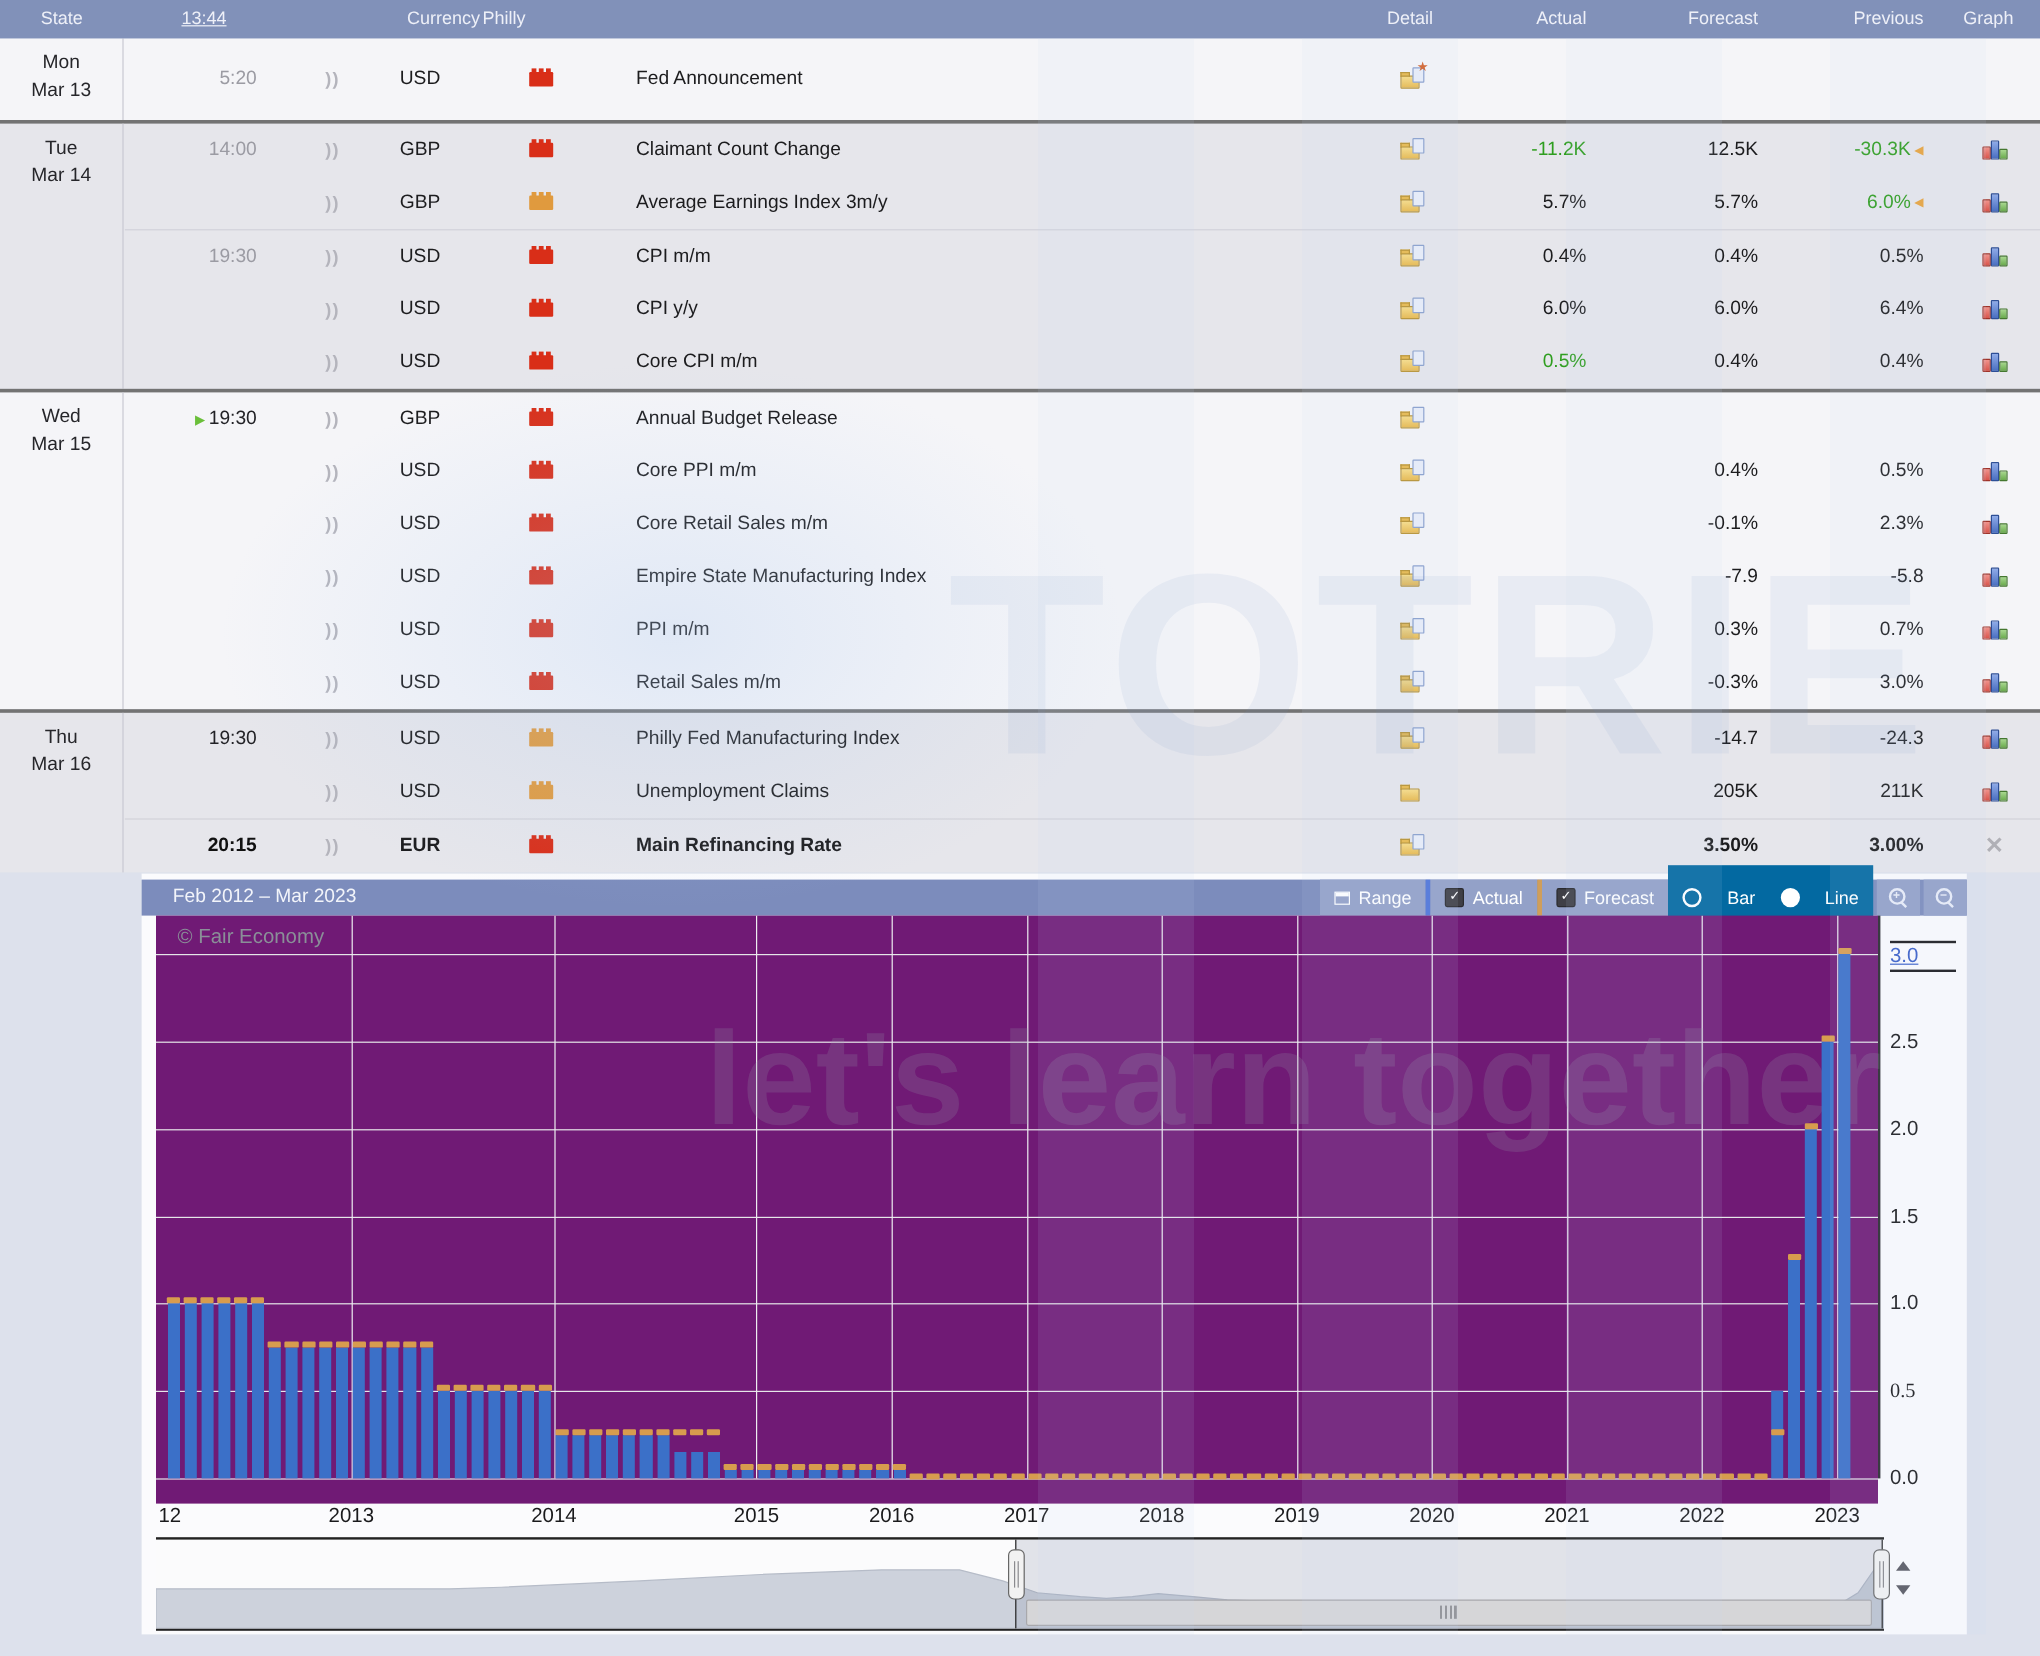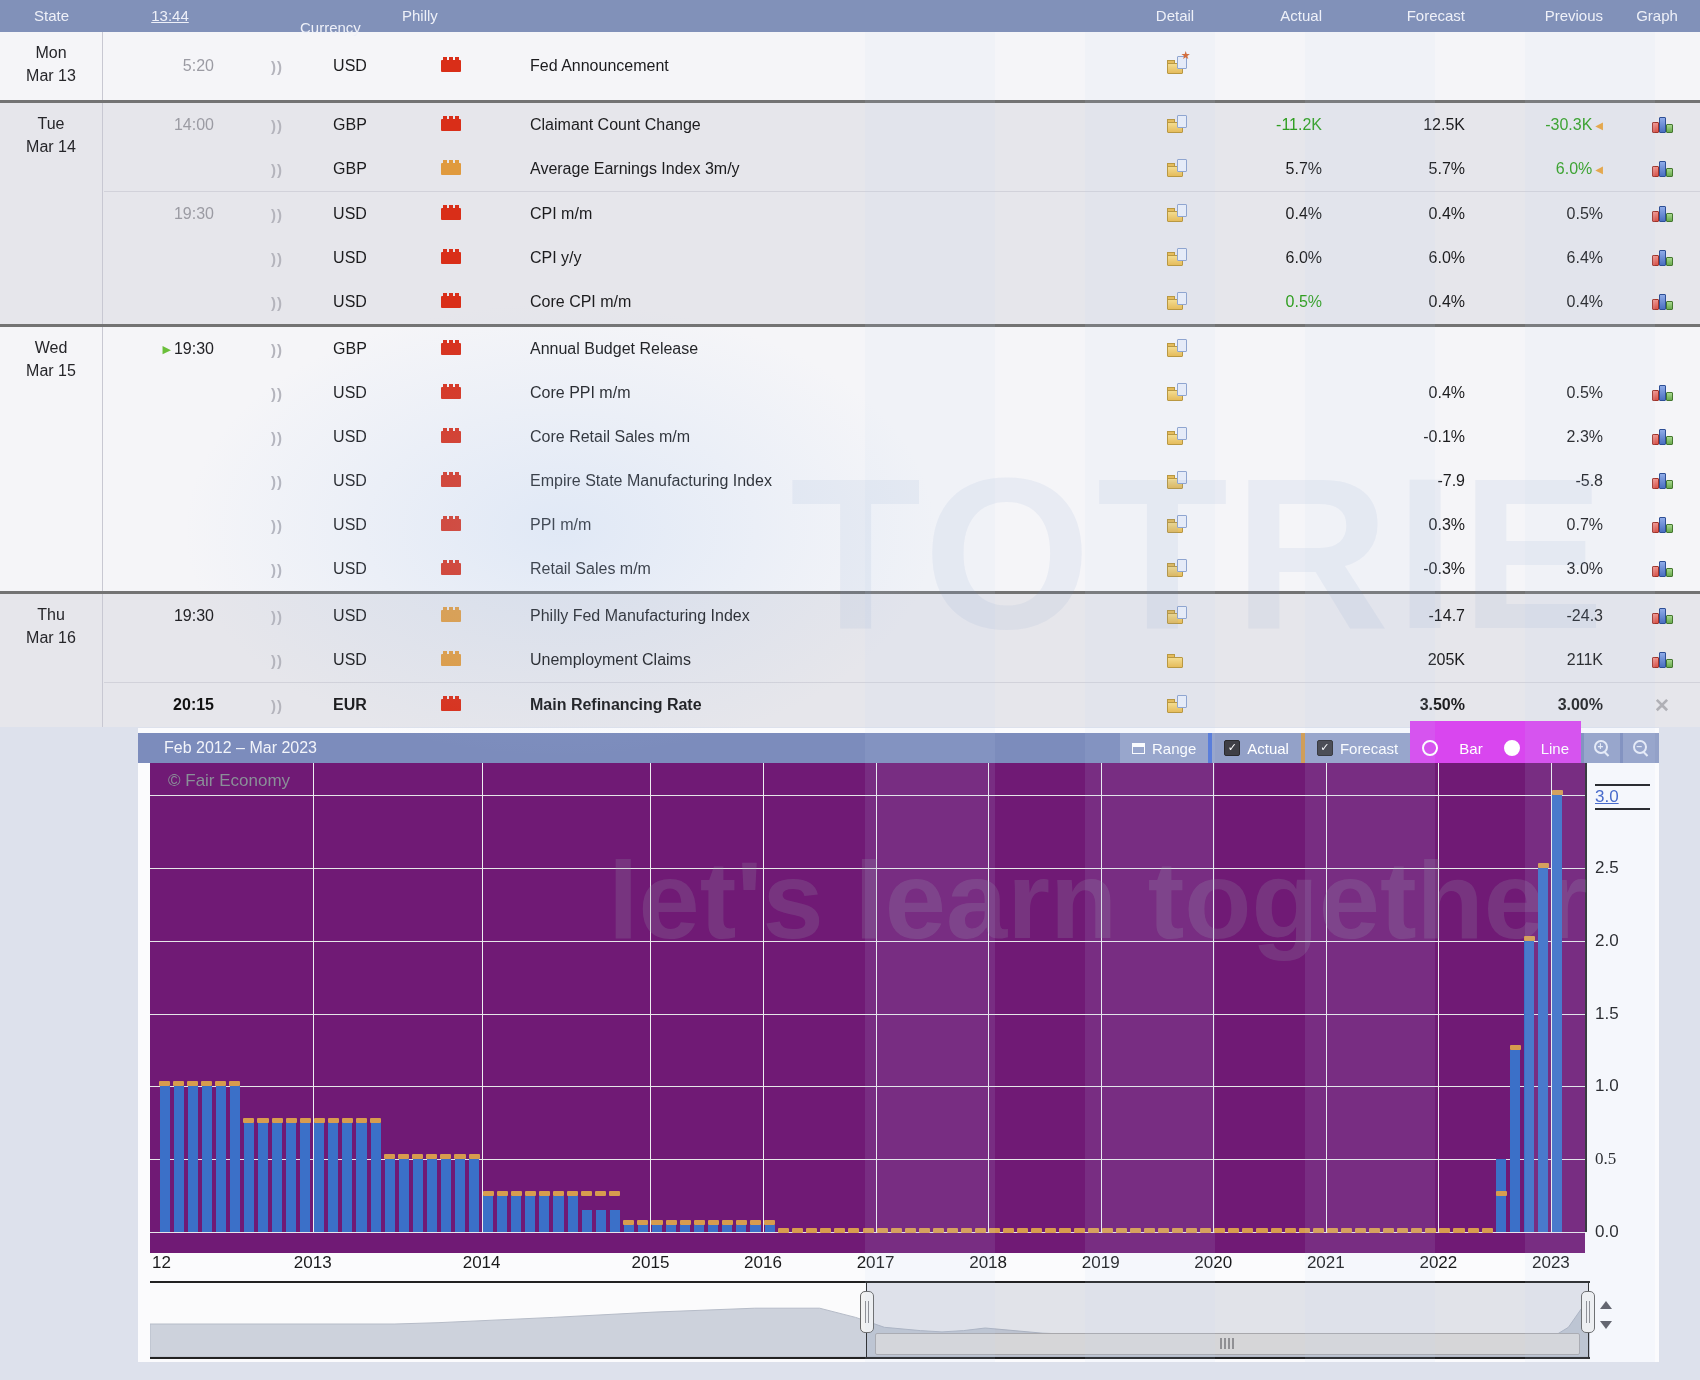--- a/index.html
+++ b/index.html
@@ -3,21 +3,21 @@
 <meta charset="utf-8">
 <style>
   html,body{margin:0;padding:0;background:#dde1ec;}
   #stage{position:relative;width:1700px;height:1380px;overflow:hidden;background:#dde1ec;
          font-family:"Liberation Sans", sans-serif;color:#1c1c1e;}
   
   #table-header{position:absolute;left:0;top:0;width:1700px;height:32px;background:#8191b9;z-index:5;}
   .hcell{position:absolute;top:0;height:32px;line-height:32px;color:#eef0f8;font-size:15px;}
   .hc-date{left:0;width:103px;text-align:center;}
   .hc-time{left:120px;width:100px;text-align:center;text-decoration:underline;}
-  .hc-cur{left:300px;width:100px;text-align:left;margin-top:12px;}
+  .hc-cur{left:300px;width:100px;text-align:right;}
   .hc-imp{left:390px;width:110px;text-align:left;padding-left:12px;}
   .hc-det{left:1125px;width:100px;text-align:center;}
   .hc-act{left:1230px;width:92px;text-align:right;}
   .hc-for{left:1360px;width:105px;text-align:right;}
   .hc-prev{left:1490px;width:113px;text-align:right;}
   .hc-graph{left:1614px;width:86px;text-align:center;}
   
   #cal-groups{position:absolute;left:0;top:32px;width:1700px;z-index:2;}
   .cal-group{position:relative;width:1700px;border-top:3px solid #737373;}
   .cal-group:first-child{border-top:none;}
@@ -59,28 +59,28 @@
   .fold .fpage{position:absolute;right:-1px;top:-2px;width:8px;height:11px;background:#e9eef9;border:1px solid #8aa0cc;border-radius:1px;}
   .fold .fstar{position:absolute;right:-5px;top:-9px;color:#d4622a;font-size:11px;}
   
   .gic{position:relative;display:inline-block;width:21px;height:16px;cursor:pointer;}
   .gic span{position:absolute;bottom:0;width:5px;border-radius:1px;}
   .gic .b1{left:0;height:9px;background:linear-gradient(#f0938c,#d9554c);border:1px solid #a03329;}
   .gic .b2{left:7px;height:14px;background:linear-gradient(#8fabe8,#4a6fc0);border:1px solid #2e4f96;}
   .gic .b3{left:14px;height:7px;background:linear-gradient(#a8d88f,#6aaa4e);border:1px solid #44772f;}
   .xic{color:#b0b0b6;font-weight:bold;font-size:19px;cursor:pointer;}
   
-  #chart-panel{position:absolute;left:118px;top:728px;width:1521px;height:634px;background:#fbfbfd;z-index:2;margin-left:20px;}
+  #chart-panel{position:absolute;left:118px;top:728px;width:1521px;height:634px;background:#fbfbfd;z-index:2;}
   #chart-toolbar{position:absolute;left:0;top:5px;width:100%;height:30px;background:#7c8cbc;display:flex;align-items:center;}
   #chart-title{flex:0 0 auto;color:#f2f4fa;font-size:16px;padding-left:26px;}
   #tb-right{margin-left:auto;display:flex;align-items:center;height:30px;}
   .tbtn{height:30px;display:flex;align-items:center;gap:7px;color:#fff;font-size:15px;padding:0 12px;background:#93a1c8;cursor:pointer;}
   .tsep-blue{width:4px;height:30px;background:#4f74d8;}
   .tsep-orange{width:4px;height:30px;background:#cf9e5a;}
-  .tgroup-plain{height:30px;display:flex;align-items:center;gap:21px;color:#fff;font-size:15px;padding:12px 12px;background:#d946ef;}
+  .tgroup-plain{height:30px;display:flex;align-items:center;gap:21px;color:#fff;font-size:15px;padding:12px 12px;background:#0369a1;}
   .cal-ic{display:inline-block;width:13px;height:11px;border:1px solid #fff;position:relative;box-sizing:border-box;}
   .cal-ic::before{content:'';position:absolute;left:0;top:0;width:100%;height:3px;background:#fff;}
   .chk{display:inline-block;width:14px;height:14px;background:#3f3f46;border:1px solid #2a2a2e;border-radius:2px;color:#fff;
        font-size:11px;line-height:13px;text-align:center;cursor:pointer;}
   .rad{display:inline-block;width:12px;height:12px;border:2px solid #fff;border-radius:50%;cursor:pointer;}
   .rad.filled{background:#fff;}
   .zbtn{width:36px;height:30px;background:#93a1c8;margin-left:3px;display:flex;align-items:center;justify-content:center;cursor:pointer;}
   .mag{position:relative;display:inline-block;width:17px;height:17px;}
   .mag .ring{position:absolute;left:0;top:0;width:10px;height:10px;border:2px solid #e9edf8;border-radius:50%;
              color:#e9edf8;font-size:10px;line-height:9px;text-align:center;font-weight:bold;}

